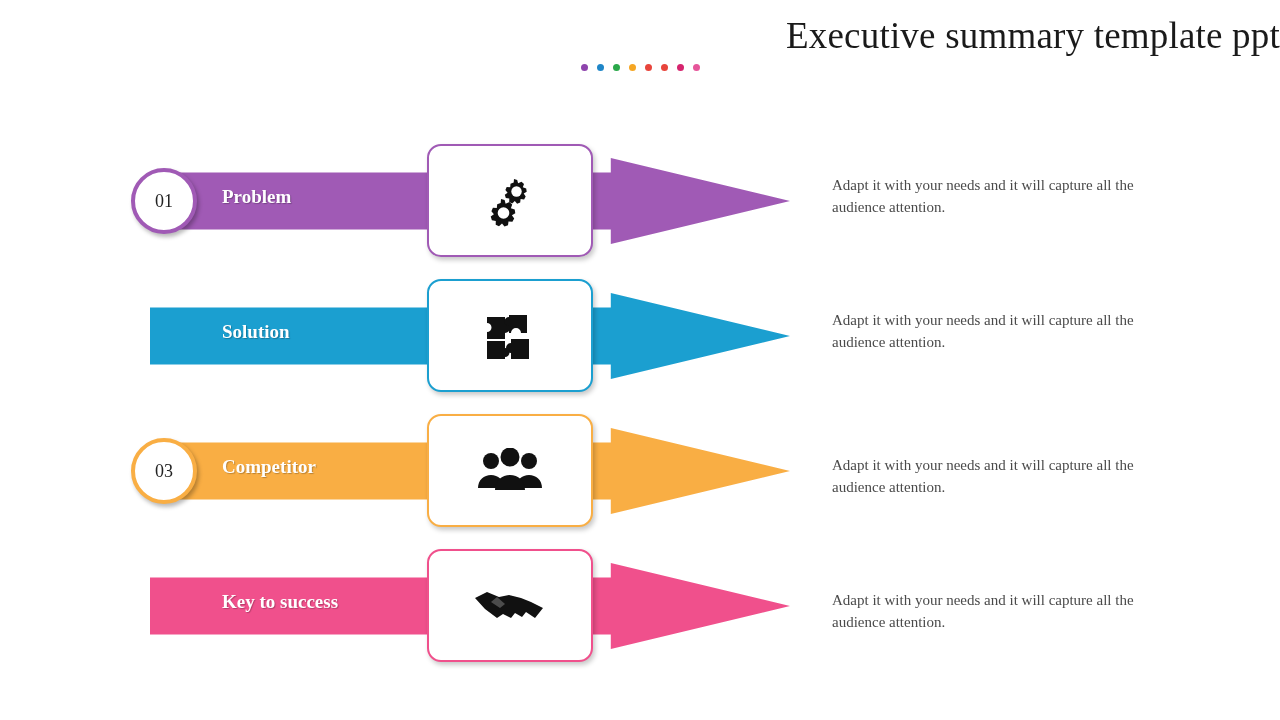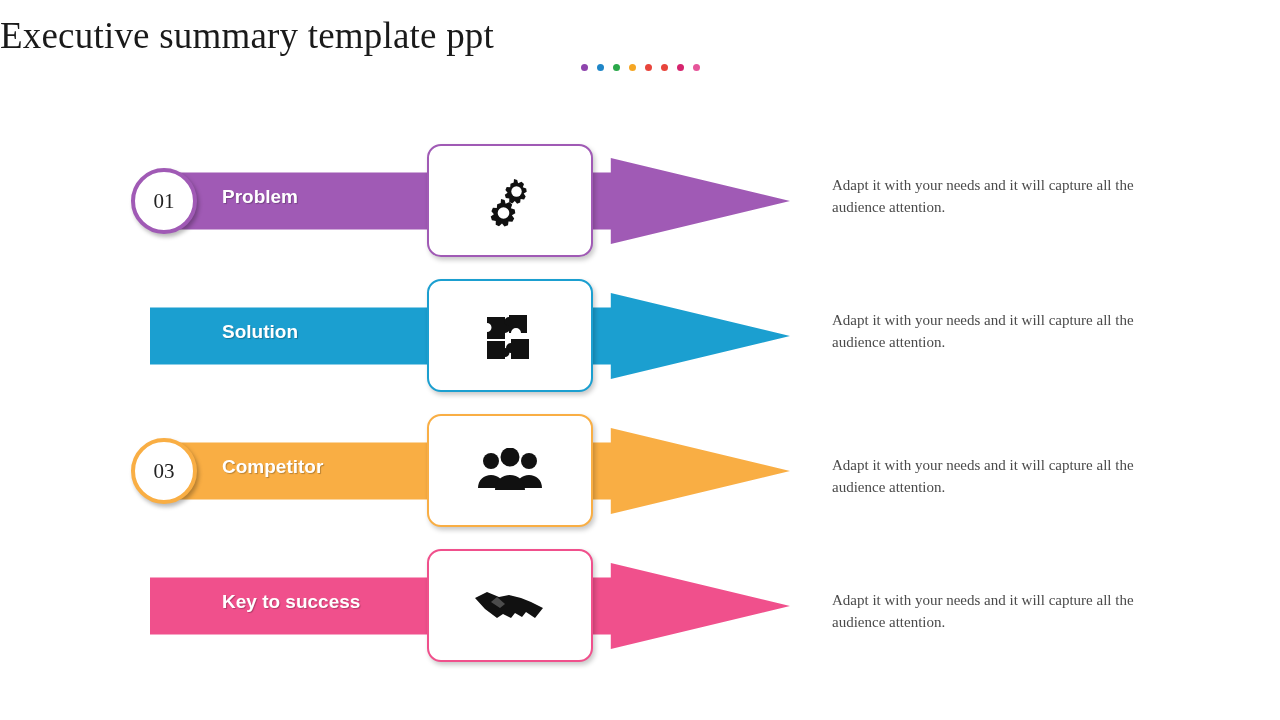--- a/index.html
+++ b/index.html
@@ -14,21 +14,21 @@
     overflow: hidden;
     position: relative;
   }
 
   
   #title {
     position: absolute;
     top: 14px;
     left: 0;
     width: 1280px;
-    text-align: left;
+    text-align: right;
     font-family: "Liberation Serif", serif;
     font-size: 37px;
     font-weight: normal;
     color: #1a1a1a;
     letter-spacing: 0.2px;
   }
   #dots {
     position: absolute;
     top: 64px;
     left: 0;
@@ -76,30 +76,30 @@
     width: 66px;
     height: 66px;
     border-radius: 50%;
     background: #ffffff;
     border: 4px solid #000;
     box-sizing: border-box;
     display: flex;
     align-items: center;
     justify-content: center;
     font-family: "Liberation Serif", serif;
-    font-size: 21px;
+    font-size: 18px;
     color: #222;
     box-shadow: 2px 3px 4px rgba(0,0,0,0.28);
   }
 
   .step-label {
     position: absolute;
     left: 222px;
     top: 61px;
-    font-family: Liberation Sans, sans-serif;
+    font-family: Liberation Serif, serif;
     font-weight: bold;
     font-size: 19px;
     color: #ffffff;
     text-shadow: 1px 1px 1px rgba(0,0,0,0.25);
   }
 
   
   .icon-card {
     position: absolute;
     left: 427px;

